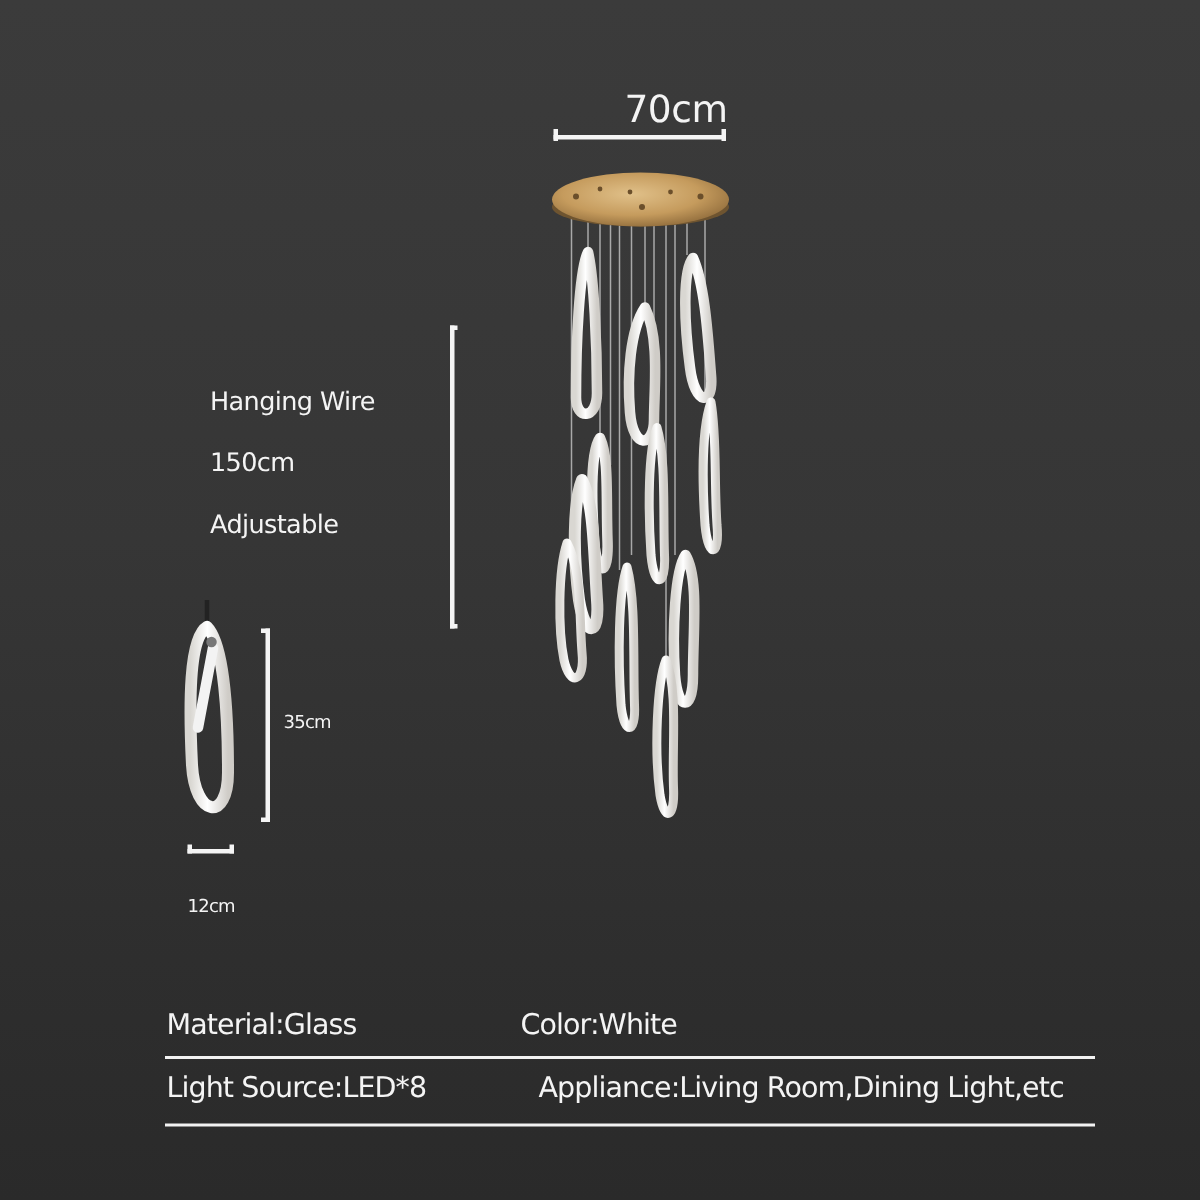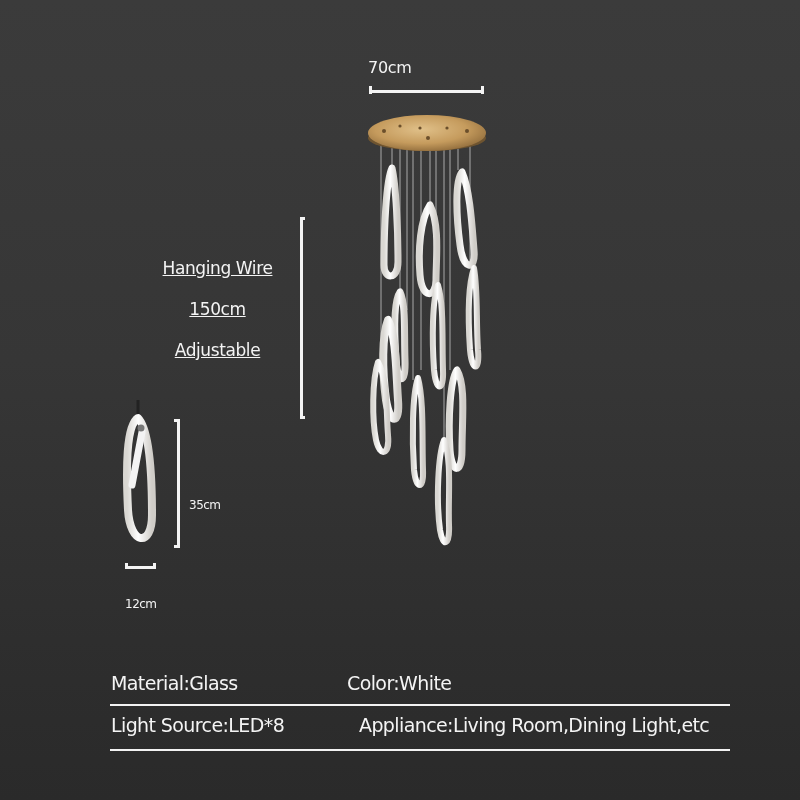--- a/index.html
+++ b/index.html
@@ -5,36 +5,36 @@
   html, body { margin: 0; padding: 0; }
   body {
     width: 800px; height: 800px; overflow: hidden;
     background: linear-gradient(180deg, #3b3b3b 0%, #363636 45%, #2e2e2e 80%, #2a2a2a 100%);
     font-family: "DejaVu Sans", sans-serif;
     color: #f2f2f2;
     position: relative;
   }
   .abs { position: absolute; }
   .label { color: #f4f4f4; white-space: nowrap; }
-  .dim-70 { left: 368px; top: 58px; width: 117px; text-align: left; font-size: 16px; letter-spacing: -0.3px; }
+  .dim-70 { left: 368px; top: 58px; width: 117px; text-align: right; font-size: 25px; letter-spacing: -0.3px; }
   .bracket-h { left: 369px; top: 90px; width: 115px; height: 3px; background: #f4f4f4; }
   .bracket-h::before, .bracket-h::after { content: ""; position: absolute; top: -4px; width: 3px; height: 8px; background: #f4f4f4; }
   .bracket-h::before { left: 0; } .bracket-h::after { right: 0; }
 
   .bracket-v { left: 300px; top: 217px; width: 3px; height: 202px; background: #f4f4f4; }
   .bracket-v::before, .bracket-v::after { content: ""; position: absolute; left: 0; width: 5px; height: 3px; background: #f4f4f4; }
   .bracket-v::before { top: 0; } .bracket-v::after { bottom: 0; }
 
-  .wire-text { left: 140px; width: 155px; text-align: center; font-size: 17px; letter-spacing: -0.4px; text-decoration: underline; }
+  .wire-text { left: 140px; width: 155px; text-align: left; font-size: 17px; letter-spacing: -0.4px; }
   .wt1 { top: 258px; } .wt2 { top: 299px; } .wt3 { top: 340px; }
 
   .bracket-35 { left: 177px; top: 419px; width: 3px; height: 129px; background: #f4f4f4; }
   .bracket-35::before, .bracket-35::after { content: ""; position: absolute; right: 0; width: 6px; height: 3px; background: #f4f4f4; }
   .bracket-35::before { top: 0; } .bracket-35::after { bottom: 0; }
-  .dim-35 { left: 189px; top: 498px; font-size: 12px; letter-spacing: -0.5px; }
+  .dim-35 { left: 189px; top: 474px; font-size: 12px; letter-spacing: -0.5px; }
 
   .bracket-12 { left: 125px; top: 566px; width: 31px; height: 3px; background: #f4f4f4; }
   .bracket-12::before, .bracket-12::after { content: ""; position: absolute; bottom: 0; width: 3px; height: 6px; background: #f4f4f4; }
   .bracket-12::before { left: 0; } .bracket-12::after { right: 0; }
   .dim-12 { left: 125px; top: 585px; font-size: 12px; letter-spacing: -0.5px; margin-top: 12px; }
 
   .spec { font-size: 19px; letter-spacing: -0.6px; }
   .s-mat { left: 111px; top: 672px; }
   .s-col { left: 347px; top: 672px; text-align: right; }
   .s-light { left: 111px; top: 714px; }

